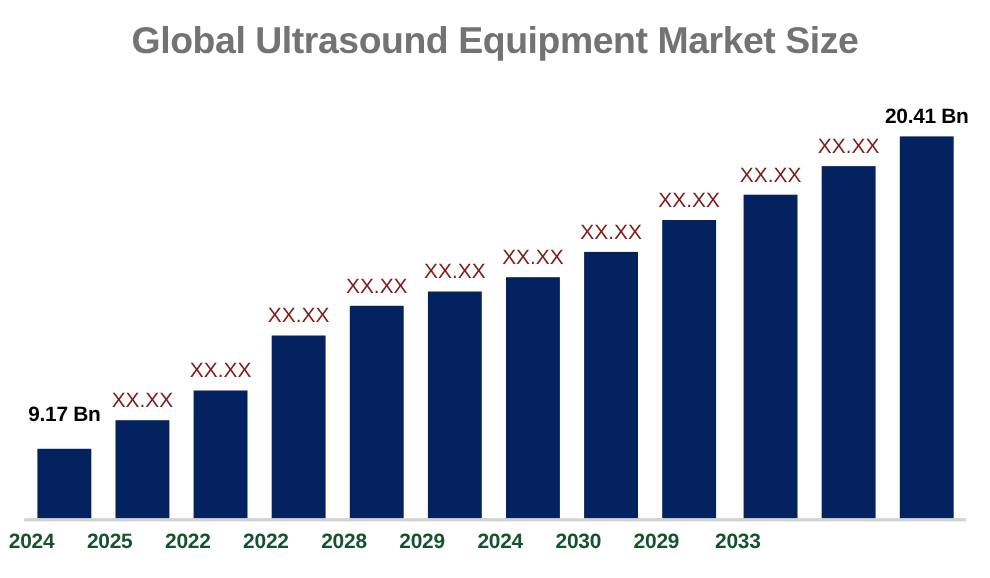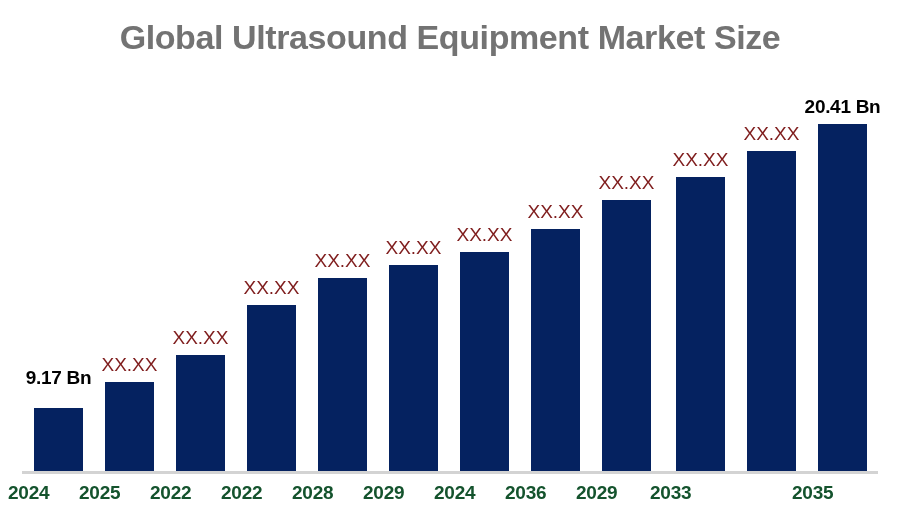--- a/index.html
+++ b/index.html
@@ -130,37 +130,36 @@
           <div class="tick-label">2029</div>
         </div>
         <div class="bar-group" style="left: 460px;">
           <div class="bar" style="top: 252px; height: 219px; background: rgb(5, 34, 96);"></div>
           <div class="bar-label" style="top: 224px;">XX.XX</div>
           <div class="tick-label">2024</div>
         </div>
         <div class="bar-group" style="left: 531px;">
           <div class="bar" style="top: 229px; height: 242px; background: rgb(5, 34, 96);"></div>
           <div class="bar-label" style="top: 201px;">XX.XX</div>
-          <div class="tick-label">2036</div>
+          <div class="tick-label">2030</div>
         </div>
         <div class="bar-group" style="left: 602px;">
           <div class="bar" style="top: 200px; height: 271px; background: rgb(5, 34, 96);"></div>
           <div class="bar-label" style="top: 172px;">XX.XX</div>
           <div class="tick-label">2029</div>
         </div>
         <div class="bar-group" style="left: 676px;">
           <div class="bar" style="top: 177px; height: 294px; background: rgb(5, 34, 96);"></div>
           <div class="bar-label" style="top: 149px;">XX.XX</div>
           <div class="tick-label">2033</div>
         </div>
         <div class="bar-group" style="left: 747px;">
           <div class="bar" style="top: 151px; height: 320px; background: rgb(5, 34, 96);"></div>
           <div class="bar-label" style="top: 123px;">XX.XX</div>
         </div>
         <div class="bar-group" style="left: 818px;">
           <div class="bar" style="top: 124px; height: 347px; background: rgb(5, 34, 96);"></div>
           <div class="bar-label highlight" style="top: 96px;">20.41 Bn</div>
-          <div class="tick-label">2035</div>
         </div>
       </div>
   </div>
 
 </div>
 
 </body></html>

